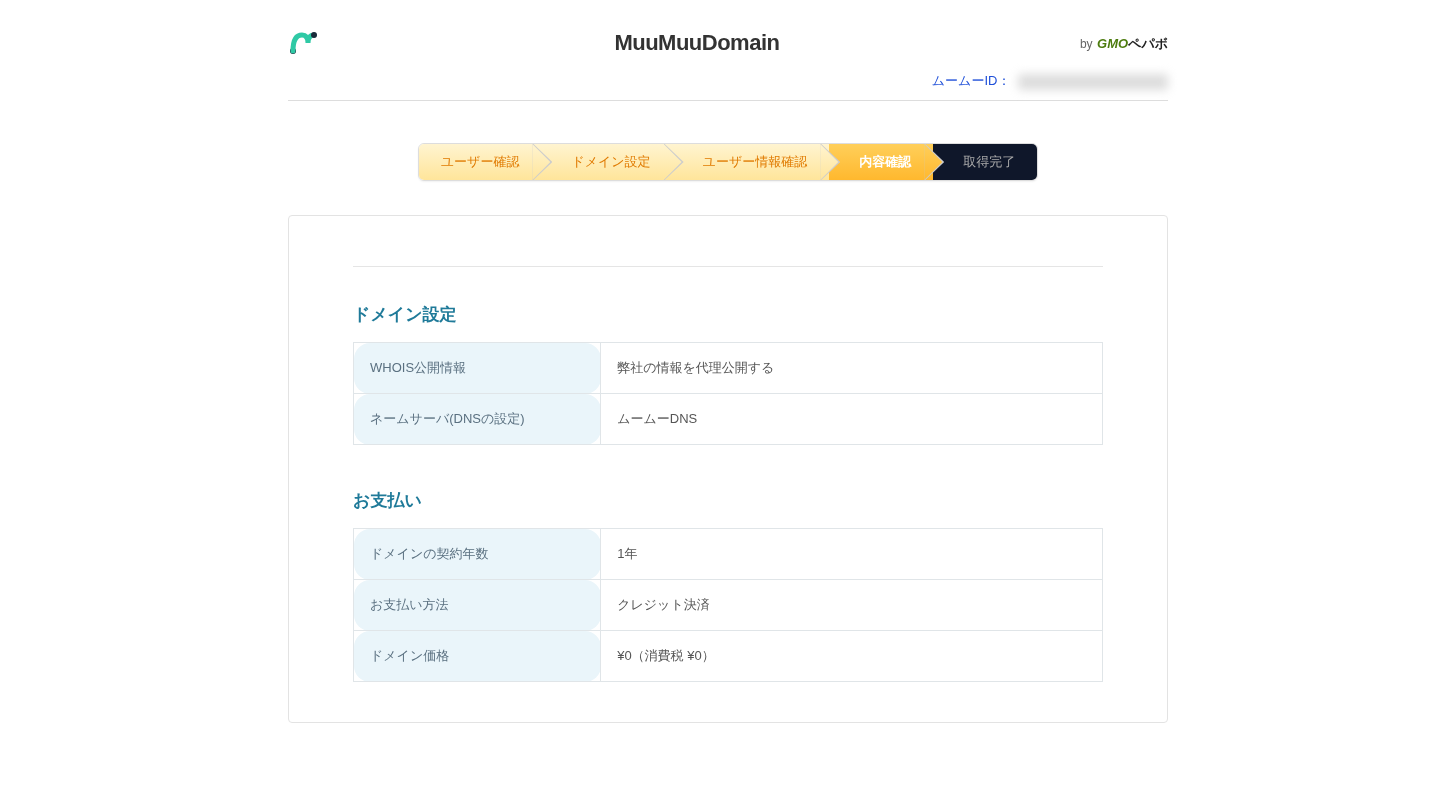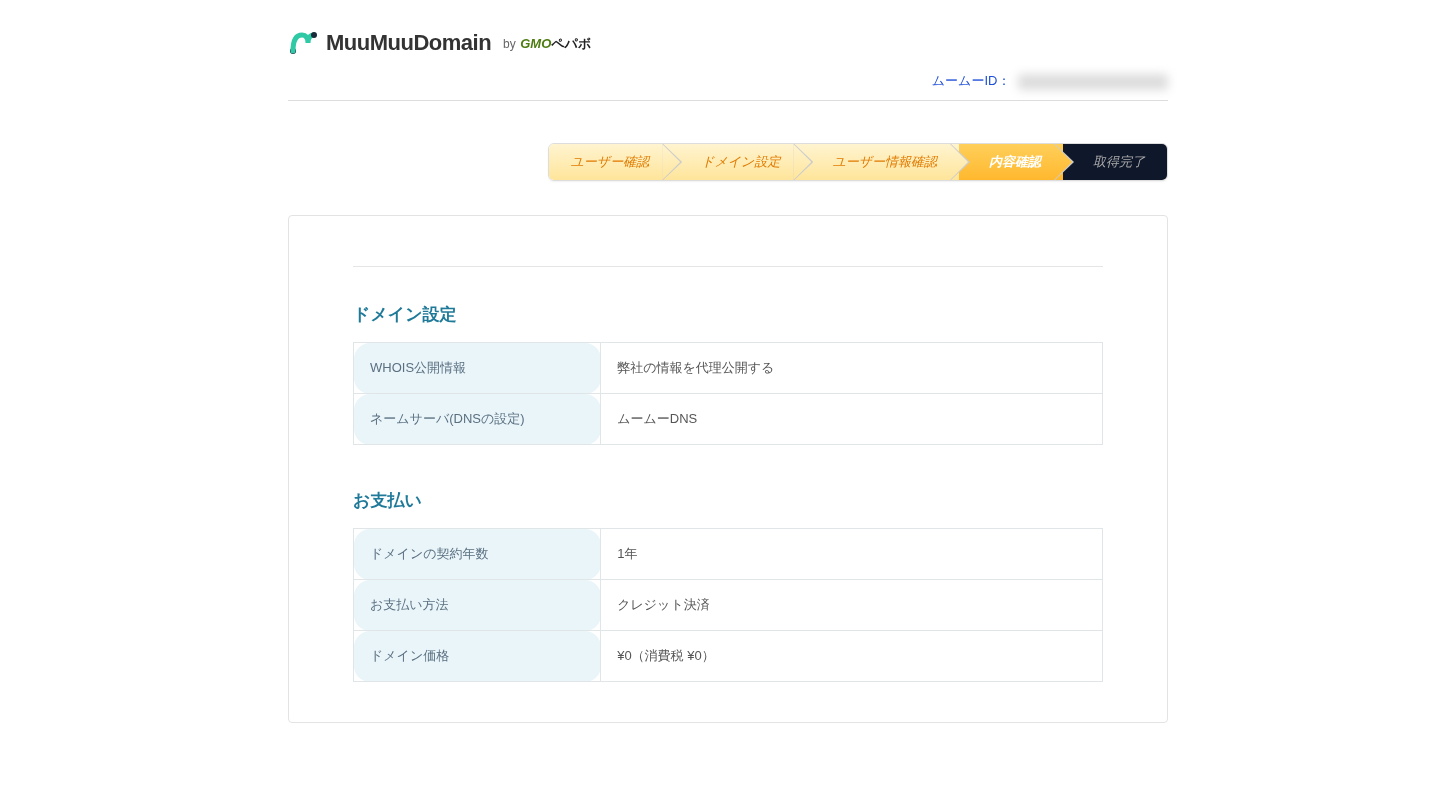--- a/index.html
+++ b/index.html
@@ -17,20 +17,21 @@
       margin: 0 auto;
       padding: 0 20px;
     }
     .header {
       padding: 28px 0 12px 0;
     }
     .logo-area {
       display: flex;
       align-items: center;
       gap: 8px;
+      justify-content: space-between;
     }
     .logo-icon {
       width: 30px;
       height: 30px;
       position: relative;
     }
     .logo-text {
       font-size: 22px;
       font-weight: bold;
       color: #333;
@@ -69,23 +70,22 @@
       border-radius: 3px;
       margin-left: 4px;
     }
     .divider {
       border: none;
       border-top: 1px solid #ddd;
       margin: 0;
     }
     .steps-wrap {
       display: flex;
-      justify-content: flex-end;
+      justify-content: center;
       padding: 30px 0 34px 0;
-      font-style: italic;
     }
     .steps {
       display: flex;
       border: 1px solid #ddd;
       border-radius: 6px;
       overflow: hidden;
       box-shadow: 0 1px 2px rgba(0,0,0,0.06);
     }
     .step {
       position: relative;

